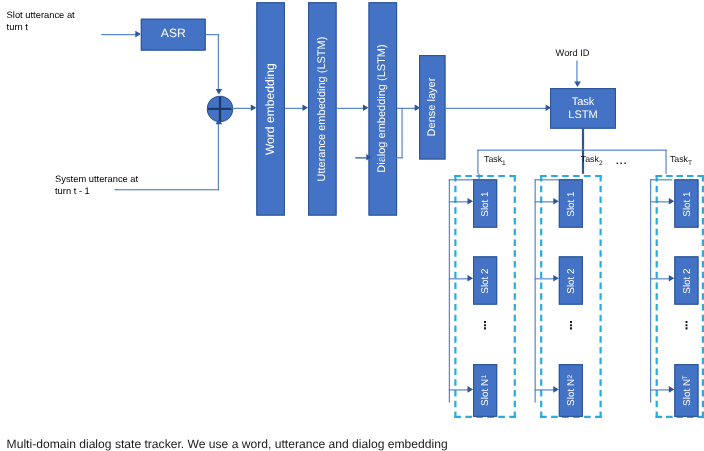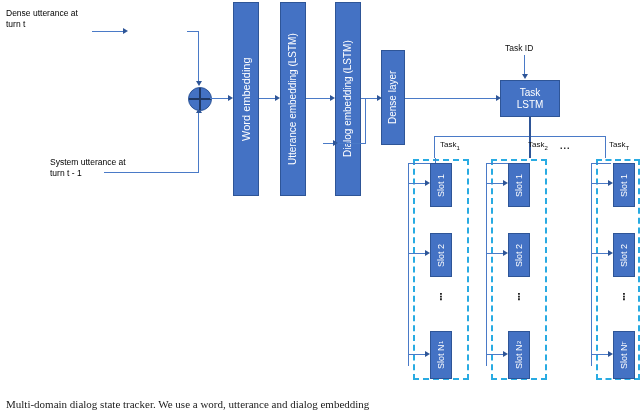--- a/index.html
+++ b/index.html
@@ -35,36 +35,37 @@
   
   .sum{position:absolute;width:22px;height:22px;border-radius:50%;
        background:#4472C4;border:1px solid #2E5597;}
   .sum:before,.sum:after{content:"";position:absolute;background:#1F3864;}
   .sum:before{left:0;top:50%;width:100%;height:1.5px;margin-top:-.75px;}
   .sum:after{top:0;left:50%;height:100%;width:1.5px;margin-left:-.75px;}
   
   .grp{position:absolute;border:2.5px dashed #29ABE2;box-sizing:border-box;}
   
   .cap{position:absolute;left:6px;top:398px;width:634px;font-size:11px;
-       color:#1a1a1a;font-family:Liberation Serif, serif;
+       color:#1a1a1a;font-family:Liberation Sans, sans-serif;
        white-space:nowrap;overflow:hidden;}
 </style>
 </head>
 <body>
 
 <div id="stage">
 
-  <div class="lbl" style="left:6px;top:8px;width:112px;">Dense utterance at
+  <div class="lbl" style="left:6px;top:8px;width:112px;">Slot utterance at
 turn t</div>
   <div class="lbl" style="left:6px;top:157px;width:116px;margin-left:44px;">System utterance at
 turn t - 1</div>
 
   <div class="ln lnh" style="left:92px;top:31px;width:32px;"></div>
   <div class="arr arr-r" style="left:123px;top:28px;"></div>
 
+  <div class="blk" style="left:128px;top:17px;width:59px;height:29px;font-size:11px;">ASR</div>
 
   <div class="ln lnh" style="left:187px;top:31px;width:12px;"></div>
   <div class="ln lnv" style="left:198px;top:31px;height:53px;"></div>
   <div class="arr arr-d" style="left:196px;top:81px;"></div>
 
   <div class="ln lnh" style="left:104px;top:172px;width:95px;"></div>
   <div class="ln lnv" style="left:198px;top:112px;height:61px;"></div>
   <div class="arr arr-u" style="left:196px;top:108px;"></div>
 
   <div class="sum" style="left:188px;top:87px;"></div>
@@ -92,21 +93,21 @@
   <div class="arr arr-r" style="left:333px;top:140px;"></div>
 
   <div class="ln lnh" style="left:361px;top:98px;width:18px;"></div>
   <div class="arr arr-r" style="left:377px;top:95px;"></div>
 
   <div class="blk vblk" style="left:381px;top:50px;width:24px;height:95px;font-size:10px;">Dense layer</div>
 
   <div class="ln lnh" style="left:405px;top:98px;width:92px;"></div>
   <div class="arr arr-r" style="left:496px;top:95px;"></div>
 
-  <div class="tasklbl" style="left:505px;top:43px;font-size:8.5px;">Task ID</div>
+  <div class="tasklbl" style="left:505px;top:43px;font-size:8.5px;">Word ID</div>
   <div class="ln lnv" style="left:524px;top:55px;height:22px;"></div>
   <div class="arr arr-d" style="left:522px;top:74px;"></div>
 
   <div class="blk" style="left:500px;top:80px;width:60px;height:37px;font-size:10px;
               flex-direction:column;gap:0px;">
     <span>Task</span>
     <span>LSTM</span>
   </div>
 
   <div class="ln lnv lnd" style="left:529px;top:117px;width:1.5px;height:19px;"></div>

